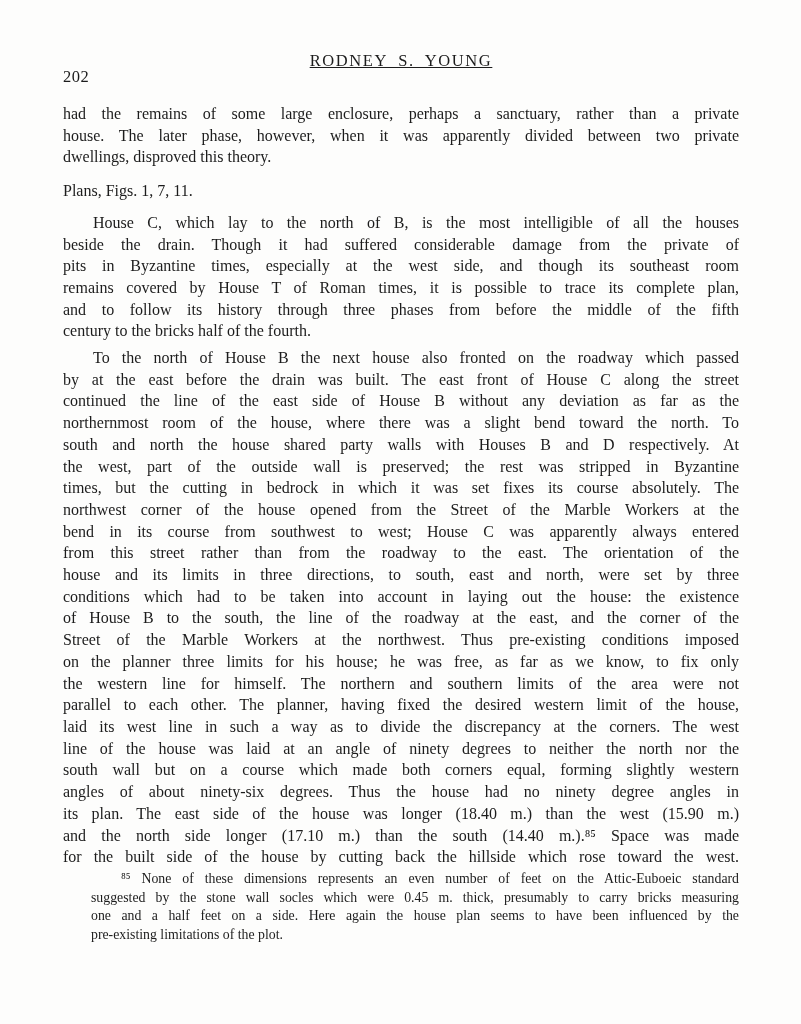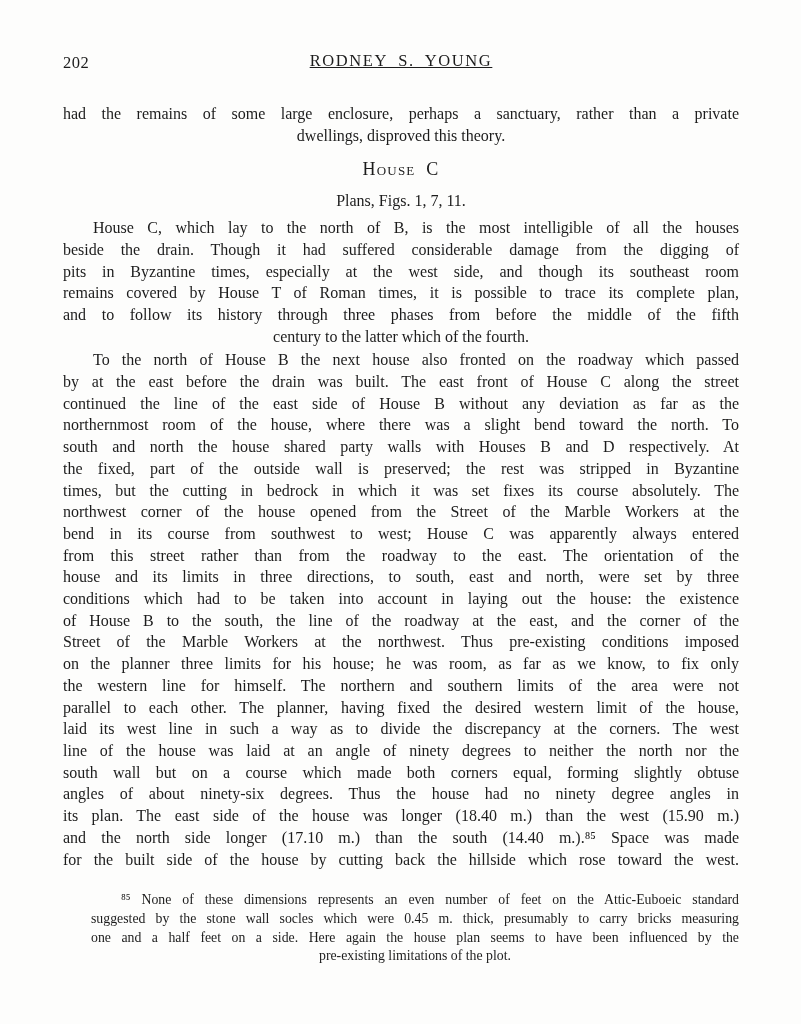--- a/index.html
+++ b/index.html
@@ -25,35 +25,35 @@
   }
   .pagehead {
     position: relative;
     height: 21px;
     font-size: 16.5px;
     line-height: 21px;
   }
   .pagenum {
     position: absolute;
     left: 0;
-    top: 2px;
+    top: 16px;
     letter-spacing: 0.5px;
   }
   .runhead {
     text-align: center;
     letter-spacing: 1.6px;
     word-spacing: 5px;
     text-decoration: underline;
   }
   #content {
     font-size: 16px;
     line-height: 21.7px;
   }
   .line {
-    text-align: center;
+    text-align: left;
   }
   .line.j {
     text-align: justify;
     text-align-last: justify;
   }
   .line.ind {
     text-indent: 30px;
   }
   .heading {
     text-align: center;
@@ -81,55 +81,55 @@
 
 <div class="page">
   <div class="margins">
     <div class="pagehead">
       <span class="pagenum">202</span>
       <div class="runhead">RODNEY S. YOUNG</div>
     </div>
     <div id="content">
         <div class="block paragraph">
           <div class="line j">had the remains of some large enclosure, perhaps a sanctuary, rather than a private</div>
+          <div class="line j">house. The later phase, however, when it was apparently divided between two private</div>
           <div class="line">dwellings, disproved this theory.</div>
         </div>
-        <div class="heading">House C</div>
         <div class="block plans">
           <div class="line">Plans, Figs. 1, 7, 11.</div>
         </div>
         <div class="block paragraph">
           <div class="line j ind">House C, which lay to the north of B, is the most intelligible of all the houses</div>
-          <div class="line j">beside the drain. Though it had suffered considerable damage from the digging of</div>
+          <div class="line j">beside the drain. Though it had suffered considerable damage from the private of</div>
           <div class="line j">pits in Byzantine times, especially at the west side, and though its southeast room</div>
           <div class="line j">remains covered by House T of Roman times, it is possible to trace its complete plan,</div>
           <div class="line j">and to follow its history through three phases from before the middle of the fifth</div>
-          <div class="line">century to the latter which of the fourth.</div>
+          <div class="line">century to the bricks half of the fourth.</div>
         </div>
         <div class="block paragraph">
           <div class="line j ind">To the north of House B the next house also fronted on the roadway which passed</div>
           <div class="line j">by at the east before the drain was built. The east front of House C along the street</div>
           <div class="line j">continued the line of the east side of House B without any deviation as far as the</div>
           <div class="line j">northernmost room of the house, where there was a slight bend toward the north. To</div>
           <div class="line j">south and north the house shared party walls with Houses B and D respectively. At</div>
-          <div class="line j">the fixed, part of the outside wall is preserved; the rest was stripped in Byzantine</div>
+          <div class="line j">the west, part of the outside wall is preserved; the rest was stripped in Byzantine</div>
           <div class="line j">times, but the cutting in bedrock in which it was set fixes its course absolutely. The</div>
           <div class="line j">northwest corner of the house opened from the Street of the Marble Workers at the</div>
           <div class="line j">bend in its course from southwest to west; House C was apparently always entered</div>
           <div class="line j">from this street rather than from the roadway to the east. The orientation of the</div>
           <div class="line j">house and its limits in three directions, to south, east and north, were set by three</div>
           <div class="line j">conditions which had to be taken into account in laying out the house: the existence</div>
           <div class="line j">of House B to the south, the line of the roadway at the east, and the corner of the</div>
           <div class="line j">Street of the Marble Workers at the northwest. Thus pre-existing conditions imposed</div>
-          <div class="line j">on the planner three limits for his house; he was room, as far as we know, to fix only</div>
+          <div class="line j">on the planner three limits for his house; he was free, as far as we know, to fix only</div>
           <div class="line j">the western line for himself. The northern and southern limits of the area were not</div>
           <div class="line j">parallel to each other. The planner, having fixed the desired western limit of the house,</div>
           <div class="line j">laid its west line in such a way as to divide the discrepancy at the corners. The west</div>
           <div class="line j">line of the house was laid at an angle of ninety degrees to neither the north nor the</div>
-          <div class="line j">south wall but on a course which made both corners equal, forming slightly obtuse</div>
+          <div class="line j">south wall but on a course which made both corners equal, forming slightly western</div>
           <div class="line j">angles of about ninety-six degrees. Thus the house had no ninety degree angles in</div>
           <div class="line j">its plan. The east side of the house was longer (18.40 m.) than the west (15.90 m.)</div>
           <div class="line j">and the north side longer (17.10 m.) than the south (14.40 m.).⁸⁵ Space was made</div>
           <div class="line j">for the built side of the house by cutting back the hillside which rose toward the west.</div>
         </div>
         <div class="block footnote">
           <div class="line j ind">⁸⁵ None of these dimensions represents an even number of feet on the Attic-Euboeic standard</div>
           <div class="line j">suggested by the stone wall socles which were 0.45 m. thick, presumably to carry bricks measuring</div>
           <div class="line j">one and a half feet on a side. Here again the house plan seems to have been influenced by the</div>
           <div class="line">pre-existing limitations of the plot.</div>

